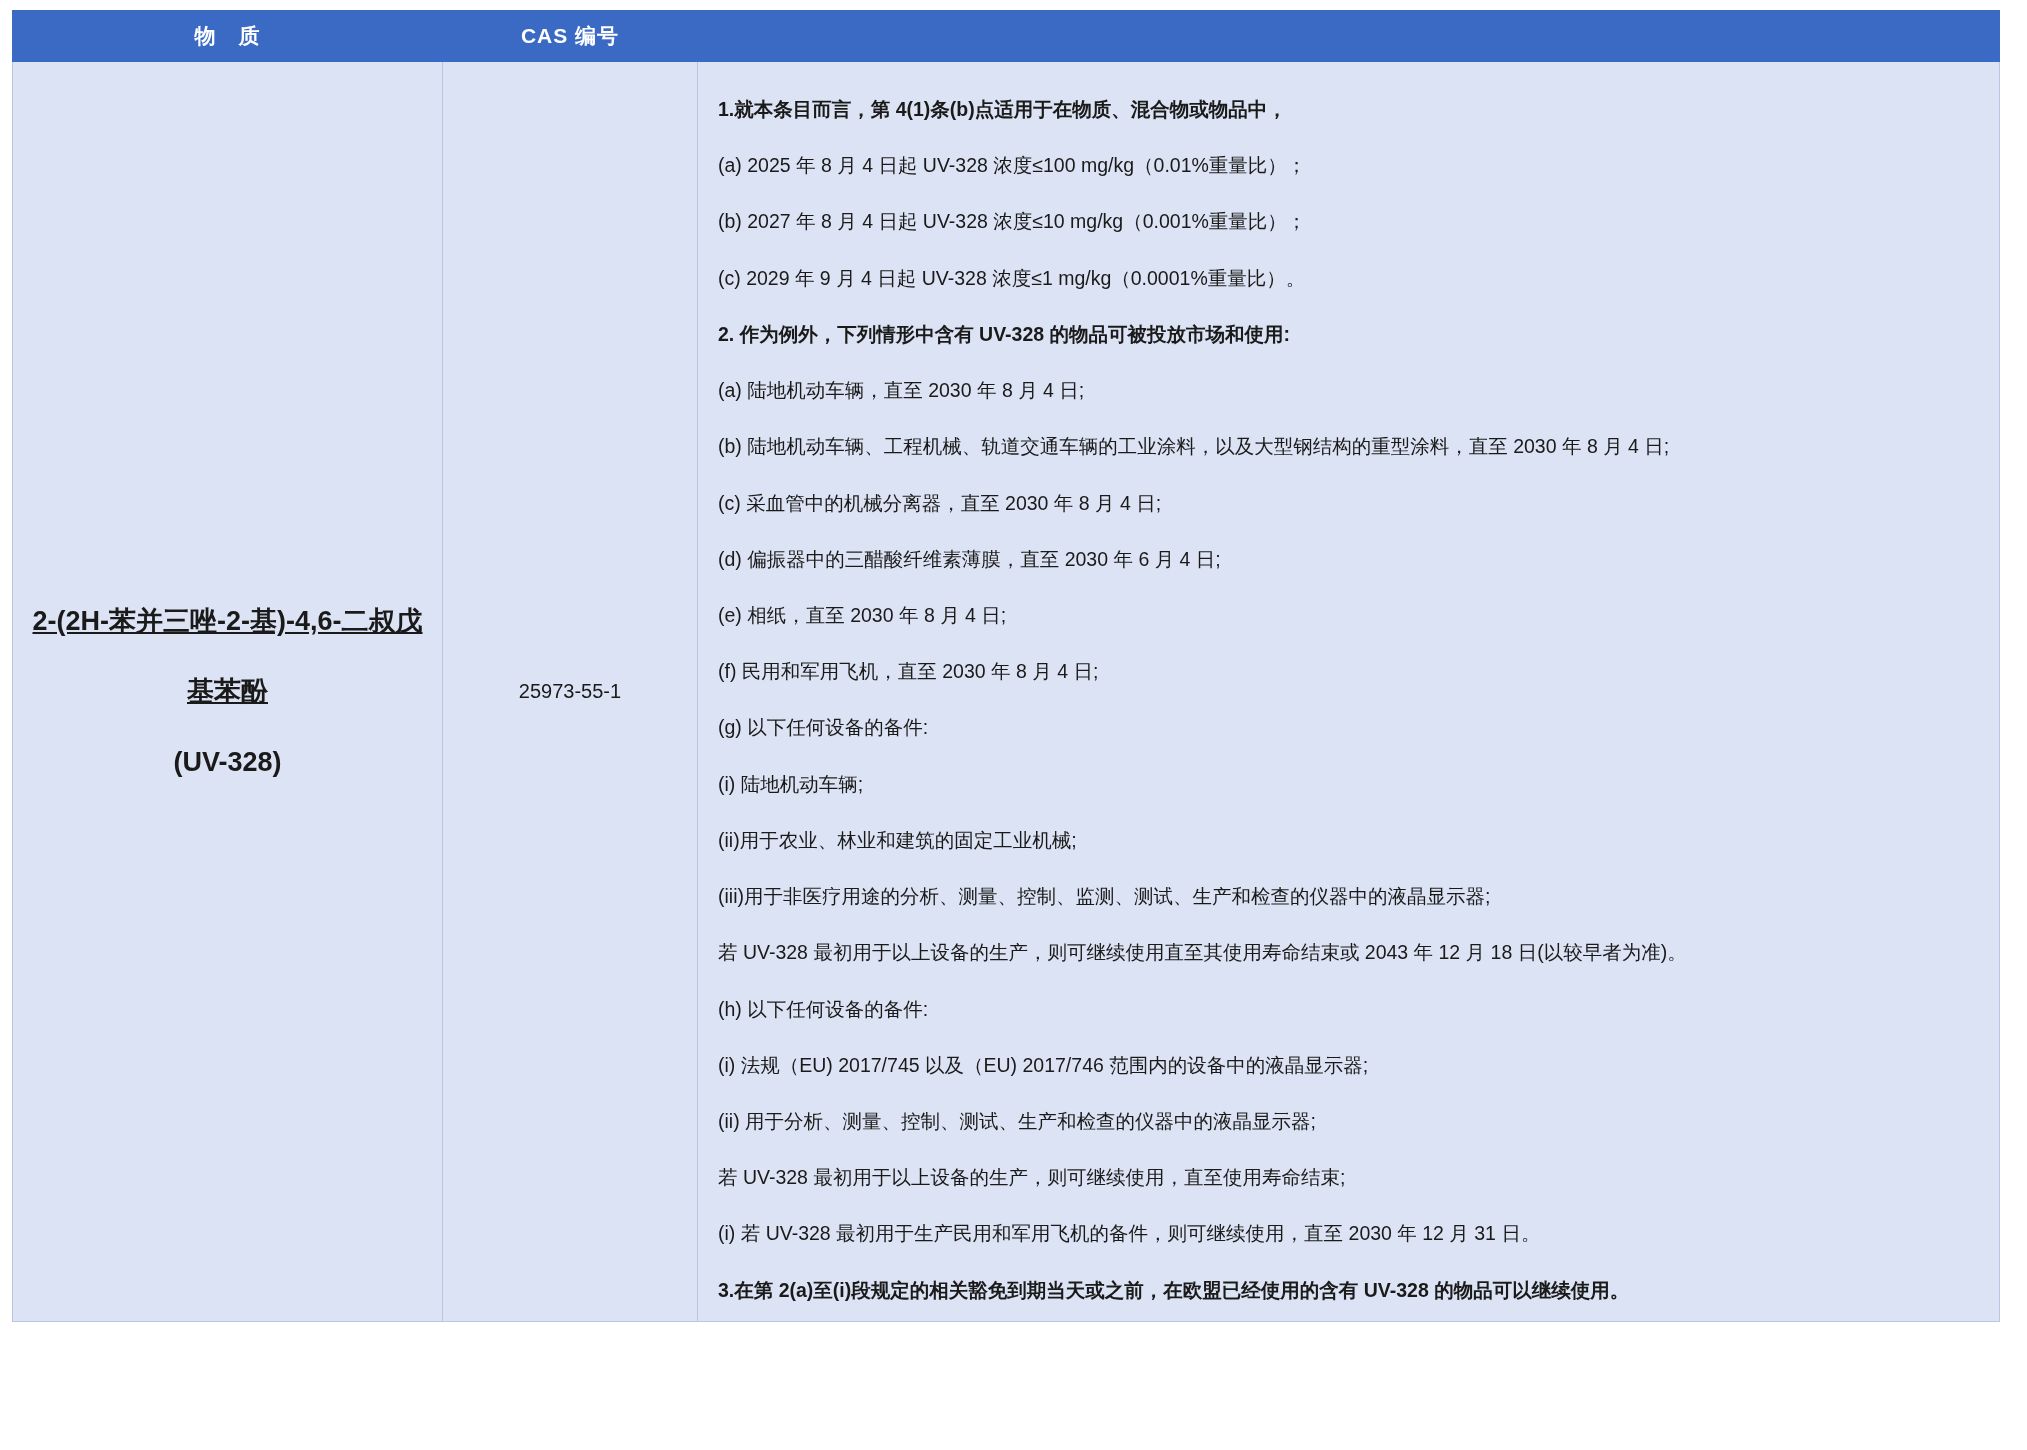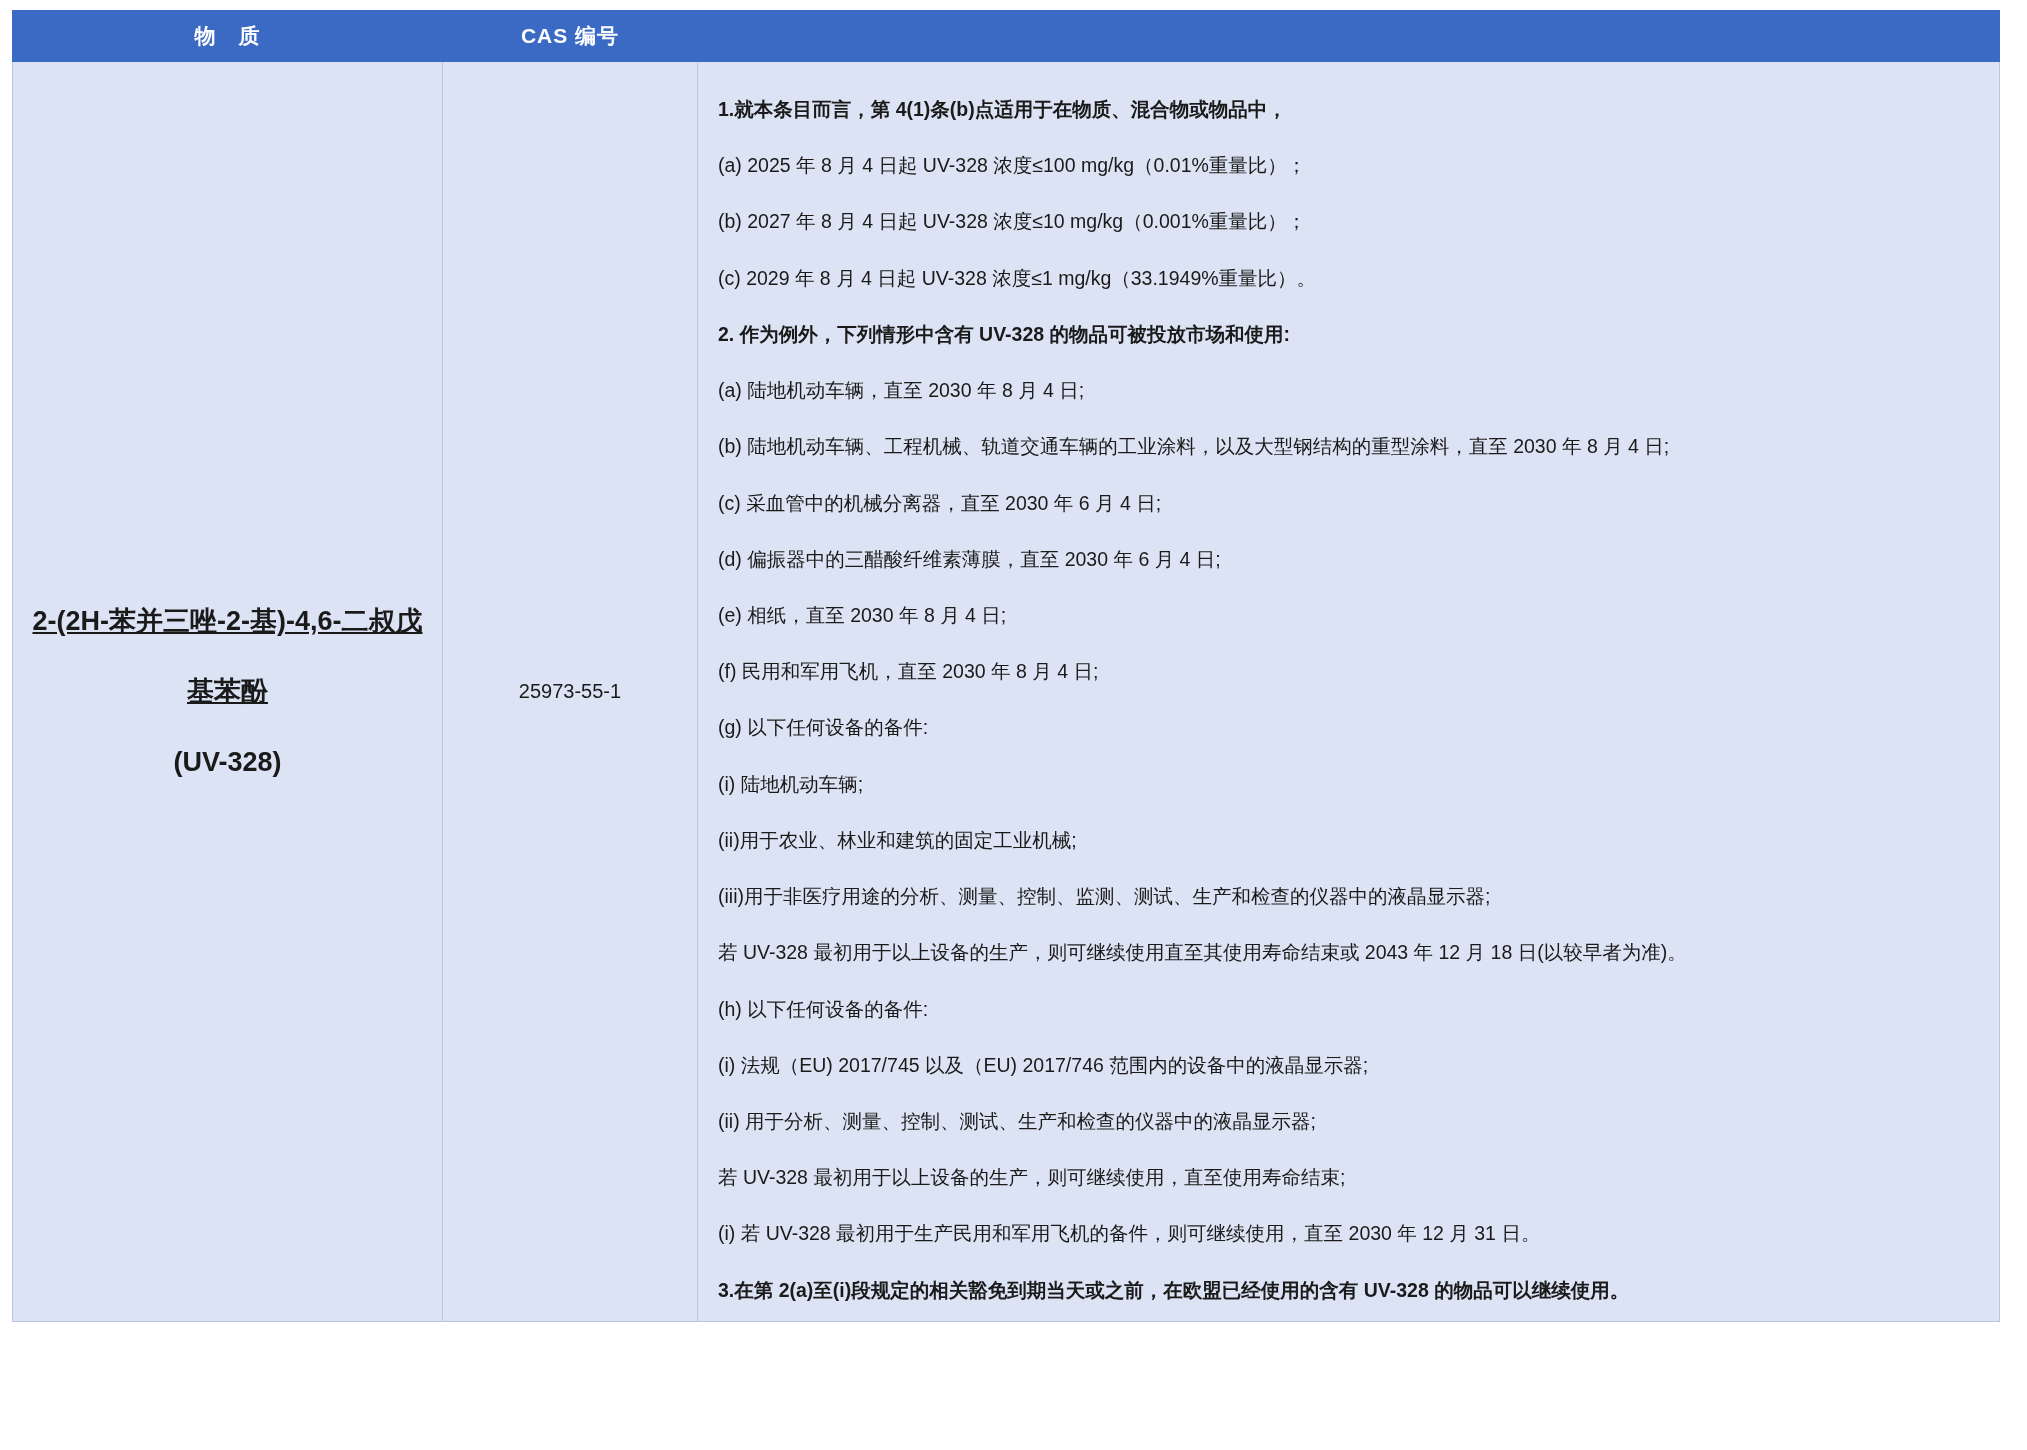--- a/index.html
+++ b/index.html
@@ -103,25 +103,25 @@
         <td class="substance-cell">
           <div class="underlined">2-(2H-苯并三唑-2-基)-4,6-二叔戊基苯酚</div>
           <div>(UV-328)</div>
         </td>
         <td class="cas-cell">25973-55-1</td>
         <td class="conditions-cell">
           <div id="conditions-list">
               <div class="para bold">1.就本条目而言，第 4(1)条(b)点适用于在物质、混合物或物品中，</div>
               <div class="para">(a) 2025 年 8 月 4 日起 UV-328 浓度≤100 mg/kg（0.01%重量比）；</div>
               <div class="para">(b) 2027 年 8 月 4 日起 UV-328 浓度≤10 mg/kg（0.001%重量比）；</div>
-              <div class="para">(c) 2029 年 8 月 4 日起 UV-328 浓度≤1 mg/kg（33.1949%重量比）。</div>
+              <div class="para">(c) 2029 年 9 月 4 日起 UV-328 浓度≤1 mg/kg（0.0001%重量比）。</div>
               <div class="para bold">2. 作为例外，下列情形中含有 UV-328 的物品可被投放市场和使用:</div>
               <div class="para">(a) 陆地机动车辆，直至 2030 年 8 月 4 日;</div>
               <div class="para">(b) 陆地机动车辆、工程机械、轨道交通车辆的工业涂料，以及大型钢结构的重型涂料，直至 2030 年 8 月 4 日;</div>
-              <div class="para">(c) 采血管中的机械分离器，直至 2030 年 6 月 4 日;</div>
+              <div class="para">(c) 采血管中的机械分离器，直至 2030 年 8 月 4 日;</div>
               <div class="para">(d) 偏振器中的三醋酸纤维素薄膜，直至 2030 年 6 月 4 日;</div>
               <div class="para">(e) 相纸，直至 2030 年 8 月 4 日;</div>
               <div class="para">(f) 民用和军用飞机，直至 2030 年 8 月 4 日;</div>
               <div class="para">(g) 以下任何设备的备件:</div>
               <div class="para">(i) 陆地机动车辆;</div>
               <div class="para">(ii)用于农业、林业和建筑的固定工业机械;</div>
               <div class="para">(iii)用于非医疗用途的分析、测量、控制、监测、测试、生产和检查的仪器中的液晶显示器;</div>
               <div class="para">若 UV-328 最初用于以上设备的生产，则可继续使用直至其使用寿命结束或 2043 年 12 月 18 日(以较早者为准)。</div>
               <div class="para">(h) 以下任何设备的备件:</div>
               <div class="para">(i) 法规（EU) 2017/745 以及（EU) 2017/746 范围内的设备中的液晶显示器;</div>

